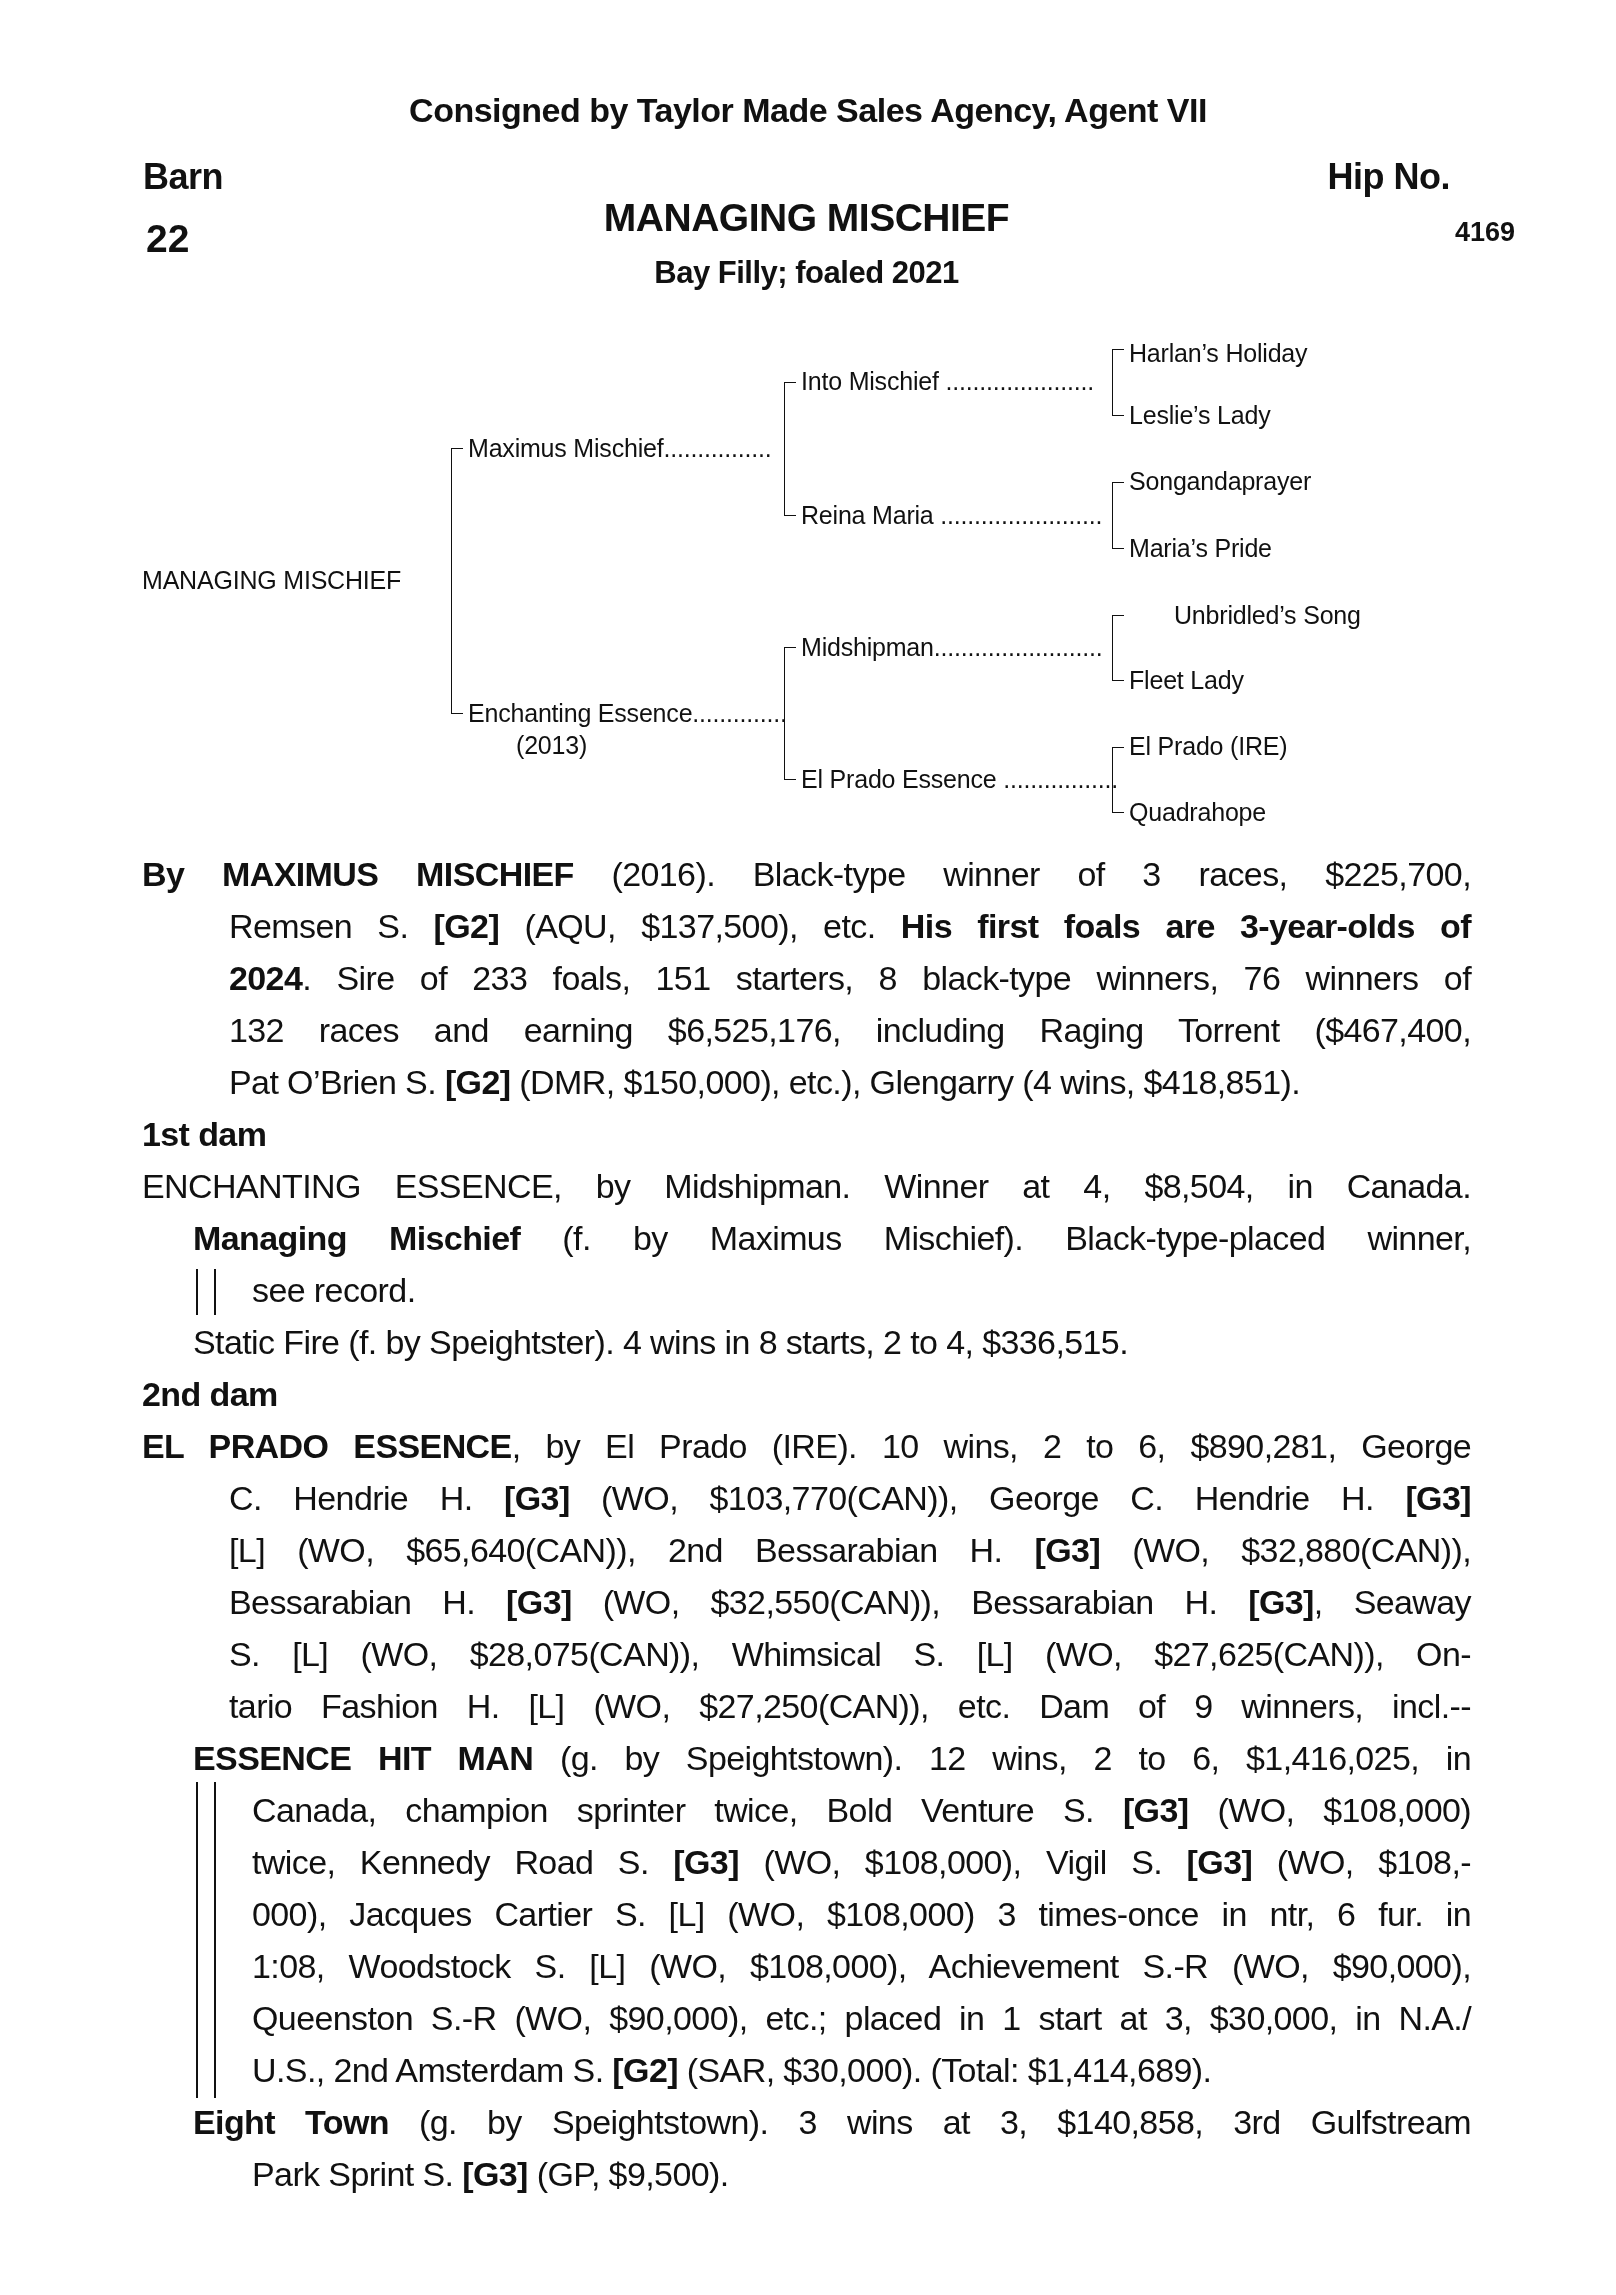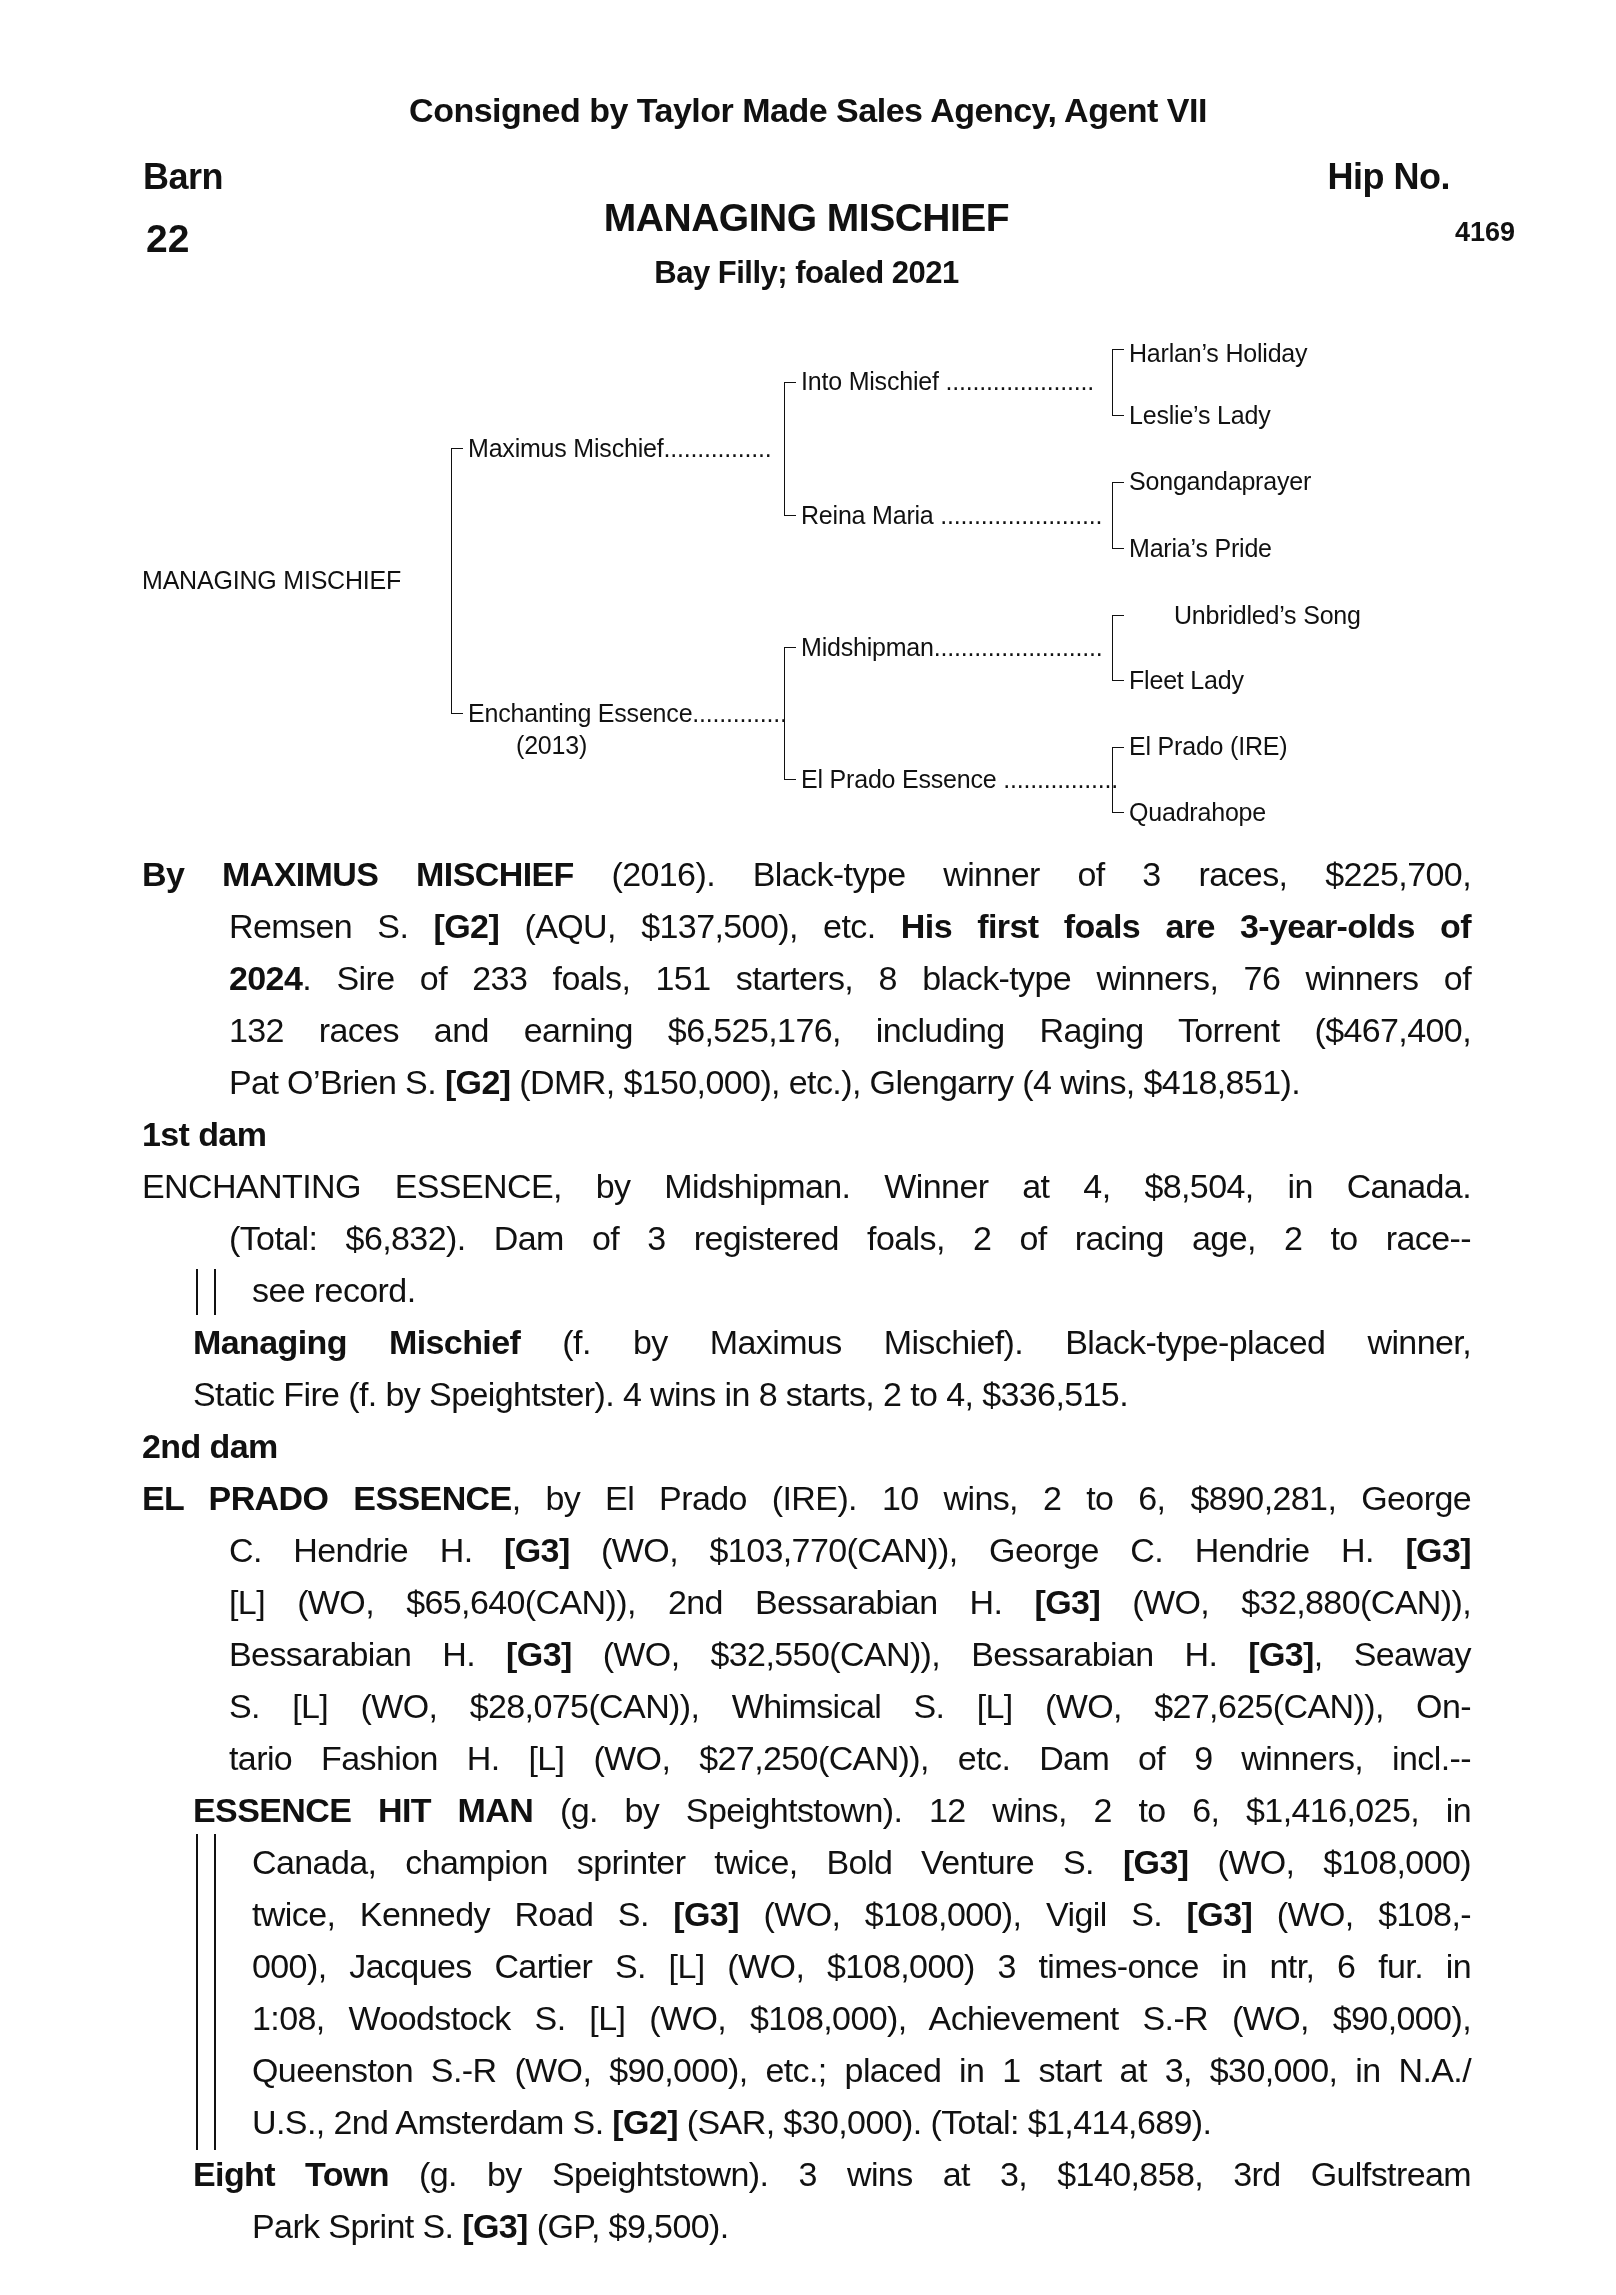--- a/index.html
+++ b/index.html
@@ -96,23 +96,22 @@
     </div>
 
   <div class="body-text" id="body-text">
       <div class="line l0 j"><strong>By MAXIMUS MISCHIEF</strong> (2016). Black-type winner of 3 races, $225,700,</div>
       <div class="line lc j">Remsen S. <strong>[G2]</strong> (AQU, $137,500), etc. <strong>His first foals are 3-year-olds of</strong></div>
       <div class="line lc j"><strong>2024</strong>. Sire of 233 foals, 151 starters, 8 black-type winners, 76 winners of</div>
       <div class="line lc j">132 races and earning $6,525,176, including Raging Torrent ($467,400,</div>
       <div class="line lc">Pat O’Brien S. <strong>[G2]</strong> (DMR, $150,000), etc.), Glengarry (4 wins, $418,851).</div>
       <div class="line l0 heading">1st dam</div>
       <div class="line l0 j">ENCHANTING ESSENCE, by Midshipman. Winner at 4, $8,504, in Canada.</div>
-      <div class="line lc j">(Total: $6,832). Dam of 3 registered foals, 2 of racing age, 2 to race--</div>
+      <div class="line p1 j"><strong>Managing Mischief</strong> (f. by Maximus Mischief). Black-type-placed winner,</div>
       <div class="line pc">see record.<span class="bars single"></span></div>
-      <div class="line p1 j"><strong>Managing Mischief</strong> (f. by Maximus Mischief). Black-type-placed winner,</div>
       <div class="line p1">Static Fire (f. by Speightster). 4 wins in 8 starts, 2 to 4, $336,515.</div>
       <div class="line l0 heading">2nd dam</div>
       <div class="line l0 j"><strong>EL PRADO ESSENCE</strong>, by El Prado (IRE). 10 wins, 2 to 6, $890,281, George</div>
       <div class="line lc j">C. Hendrie H. <strong>[G3]</strong> (WO, $103,770(CAN)), George C. Hendrie H. <strong>[G3]</strong></div>
       <div class="line lc j">[L] (WO, $65,640(CAN)), 2nd Bessarabian H. <strong>[G3]</strong> (WO, $32,880(CAN)),</div>
       <div class="line lc j">Bessarabian H. <strong>[G3]</strong> (WO, $32,550(CAN)), Bessarabian H. <strong>[G3]</strong>, Seaway</div>
       <div class="line lc j">S. [L] (WO, $28,075(CAN)), Whimsical S. [L] (WO, $27,625(CAN)), On-</div>
       <div class="line lc j">tario Fashion H. [L] (WO, $27,250(CAN)), etc. Dam of 9 winners, incl.--</div>
       <div class="line p1 j"><strong>ESSENCE HIT MAN</strong> (g. by Speightstown). 12 wins, 2 to 6, $1,416,025, in</div>
       <div class="line pc j">Canada, champion sprinter twice, Bold Venture S. <strong>[G3]</strong> (WO, $108,000)<span class="bars"></span></div>

